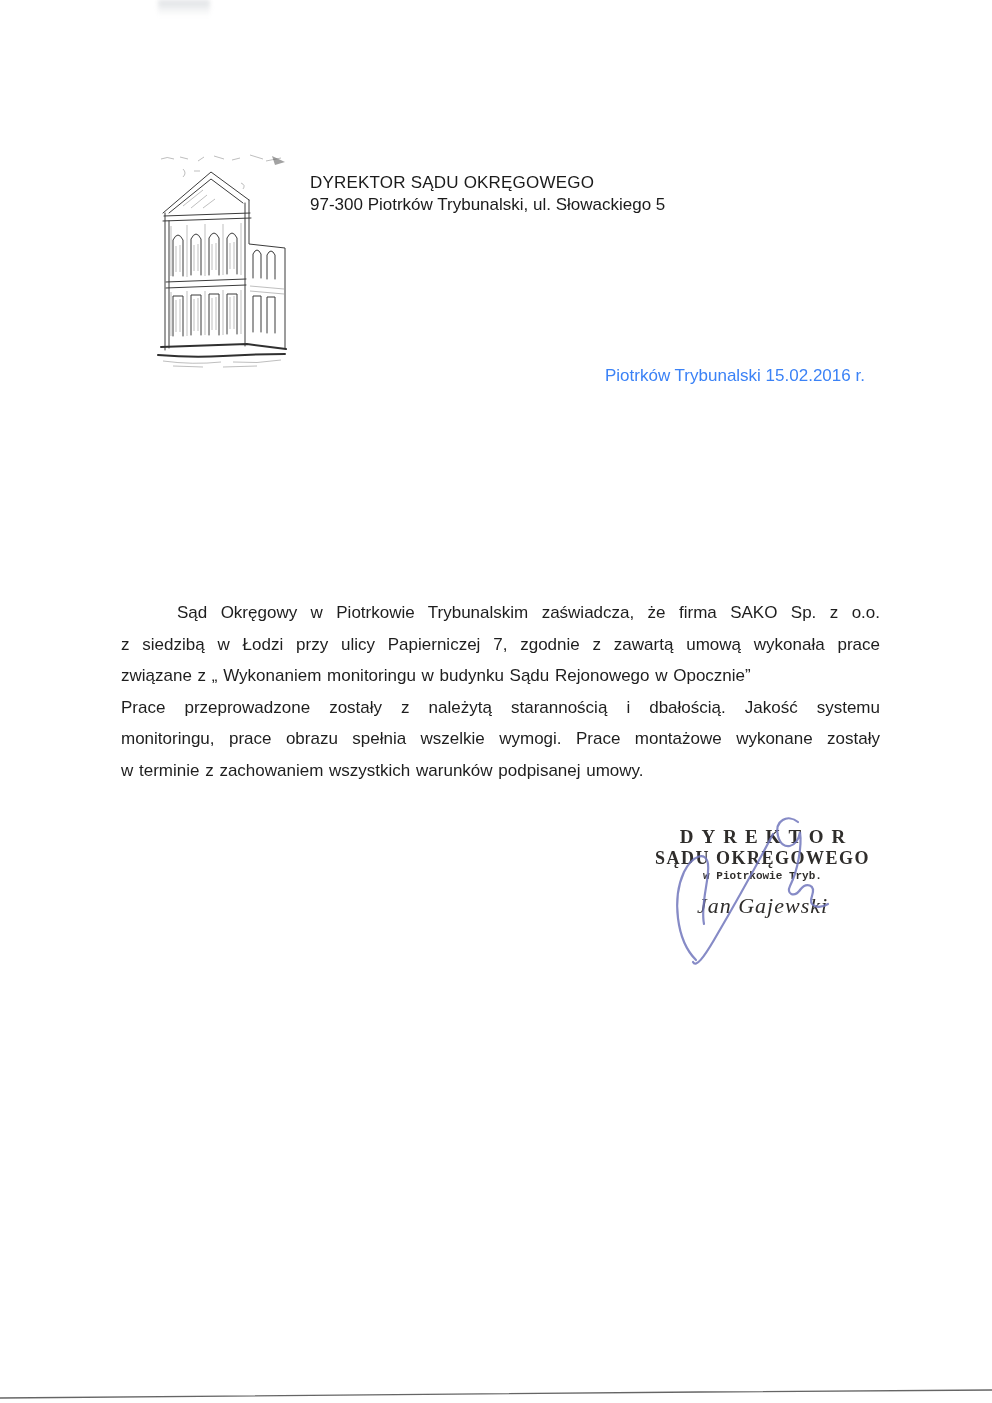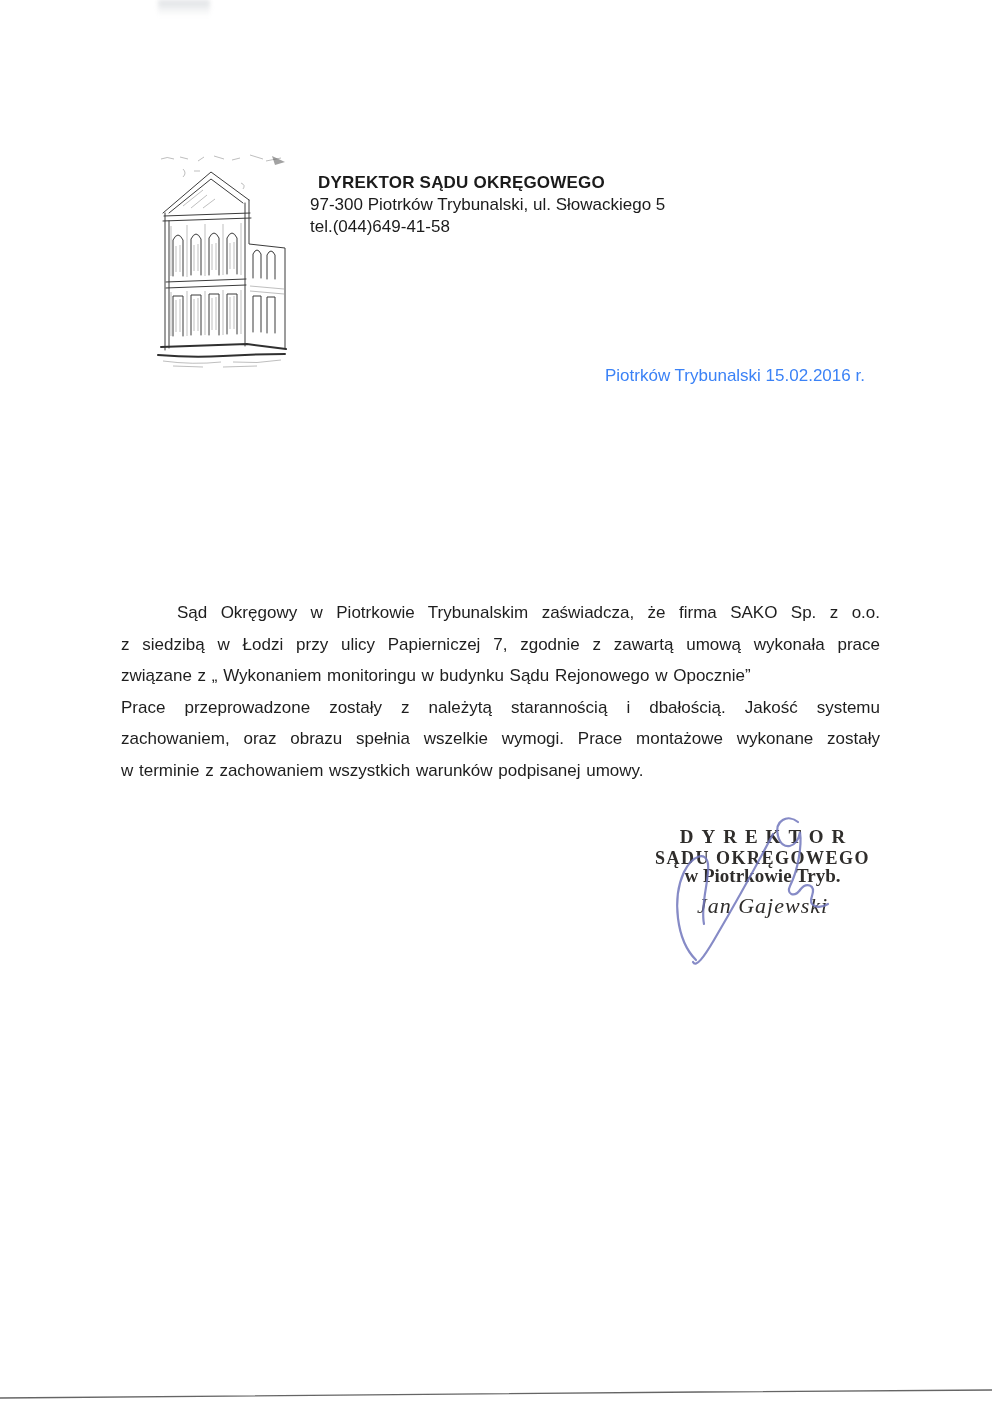--- a/index.html
+++ b/index.html
@@ -8,21 +8,21 @@
     width:992px;height:1403px;
     background:#ffffff;
     margin:0 auto;
     overflow:hidden;
     font-family:"Liberation Sans",sans-serif;
     color:#1f1f1f;
   }
   
   .logo{position:absolute;left:153px;top:150px;width:139px;height:220px;}
   .header-text{position:absolute;left:310px;top:172px;font-size:17px;line-height:22px;color:#1b1b1b;}
-  .org-name{font-weight:bold;letter-spacing:.2px;margin-left:8px;}
+  .org-name{font-weight:normal;letter-spacing:.2px;}
   
   .dateline{position:absolute;left:605px;top:366px;font-size:17px;color:#3b82f6;}
   
   .title-wrap{position:absolute;left:0;top:518px;width:100%;text-align:center;}
   .title{
     display:inline-block;
     font-size:31px;font-style:italic;color:#141414;
     border-bottom:2.5px solid #161616;
     padding:0 6px 3px 6px;letter-spacing:.5px;
   }
@@ -36,21 +36,21 @@
   .bodyline.last{text-align-last:left;}
   .bodyline.indent{text-indent:56px;}
   
   .stamp{
     position:absolute;left:640px;top:826px;width:245px;
     text-align:center;color:#2f2d2b;
     font-family:"Liberation Serif",serif;
   }
   .stamp-role{font-size:19px;font-weight:bold;letter-spacing:8px;line-height:22px;margin-left:8px;text-align:center;}
   .stamp-org{font-size:18px;font-weight:bold;letter-spacing:1.5px;line-height:20px;}
-  .stamp-loc{font-size:19px;font-weight:bold;line-height:16px;}
+  .stamp-loc{font-size:11px;font-weight:bold;line-height:16px;font-family:Liberation Mono, monospace;}
   .stamp-name{font-size:22px;font-style:italic;letter-spacing:1px;margin-top:9px;}
   .signature-svg{position:absolute;left:648px;top:812px;width:260px;height:175px;pointer-events:none;}
   
   .scan-edge{position:absolute;left:0;top:1386px;width:992px;height:16px;}
   .scan-smudge{
     position:absolute;left:158px;top:0;width:52px;height:16px;
     background:linear-gradient(180deg,rgba(170,176,184,.38),rgba(255,255,255,0));
     filter:blur(2px);
   }
   .sketch-stroke{fill:none;stroke:#3b3b3b;stroke-width:1;stroke-linecap:round;stroke-linejoin:round;}
@@ -93,32 +93,31 @@
     <path class="sketch-faint" d="M18 76 v50 M34 75 v52 M52 74 v52 M70 74 v51 M88 73 v52 M18 142 v44 M34 141 v45 M52 141 v44 M70 140 v45 M88 140 v44"></path>
 
     <path class="sketch-heavy" d="M8 197 L94 194 L133 199"></path>
     <path class="sketch-heavy" d="M5 205 q35 3 65 1 t62 -2"></path>
     <path class="sketch-faint" d="M10 211 q30 4 58 1 M80 212 q24 2 48 -2 M20 216 l30 1 M70 217 l34 -1"></path>
   </svg>
 
   <div class="header-text">
     <div class="org-name">DYREKTOR SĄDU OKRĘGOWEGO</div>
     <div>97-300 Piotrków Trybunalski, ul. Słowackiego 5</div>
-    <div>tel.(044)649-41-58</div>
   </div>
 
   <div class="dateline">Piotrków Trybunalski 15.02.2016 r.</div>
 
 
   <div class="body-block">
     <div class="bodyline indent">Sąd Okręgowy w Piotrkowie Trybunalskim zaświadcza, że firma SAKO Sp. z o.o.</div>
     <div class="bodyline">z siedzibą w Łodzi przy ulicy Papierniczej 7, zgodnie z zawartą umową wykonała prace</div>
     <div class="bodyline last">związane z „ Wykonaniem monitoringu w budynku Sądu Rejonowego w Opocznie”</div>
     <div class="bodyline">Prace przeprowadzone zostały z należytą starannością i dbałością. Jakość systemu</div>
-    <div class="bodyline">zachowaniem, oraz obrazu spełnia wszelkie wymogi. Prace montażowe wykonane zostały</div>
+    <div class="bodyline">monitoringu, prace obrazu spełnia wszelkie wymogi. Prace montażowe wykonane zostały</div>
     <div class="bodyline last">w terminie z zachowaniem wszystkich warunków podpisanej umowy.</div>
   </div>
 
   <div class="stamp">
     <div class="stamp-role">DYREKTOR</div>
     <div class="stamp-org">SĄDU OKRĘGOWEGO</div>
     <div class="stamp-loc">w Piotrkowie Tryb.</div>
     <div class="stamp-name">Jan Gajewski</div>
   </div>
 

